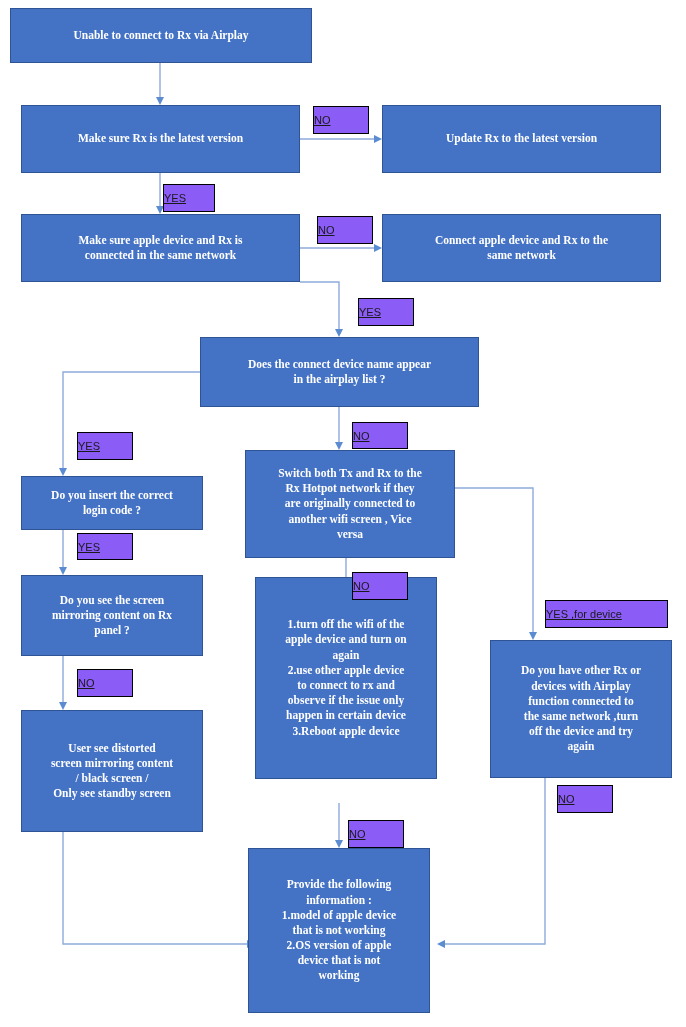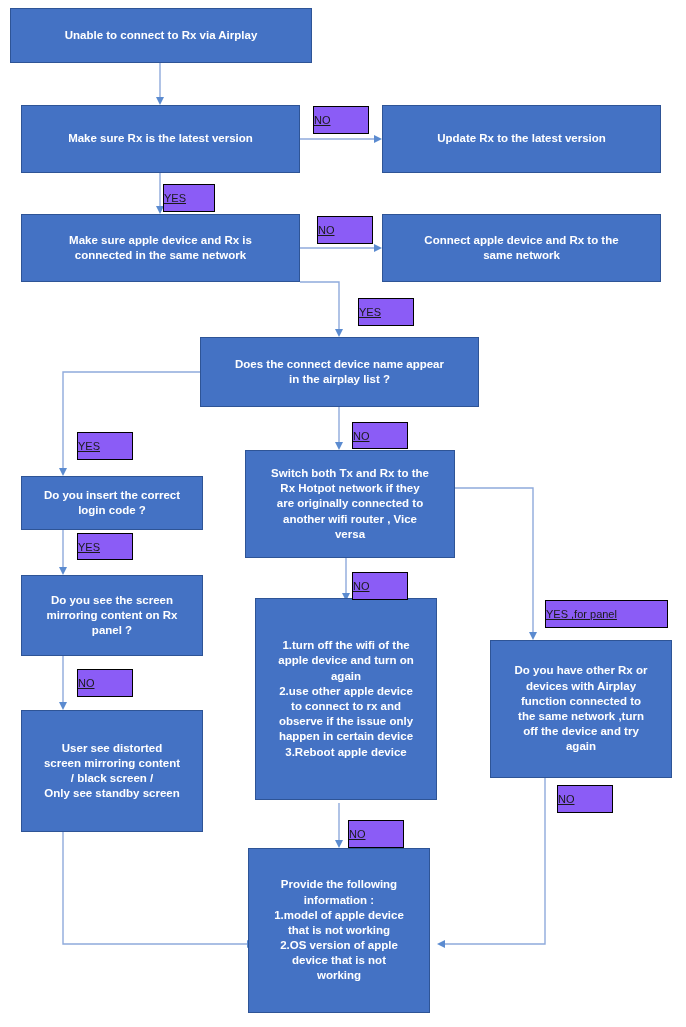--- a/index.html
+++ b/index.html
@@ -13,20 +13,21 @@
     border:1px solid #2E5496;
     color:#ffffff;
     font-weight:bold;
     font-size:11.5px;
     line-height:1.32;
     display:flex;
     align-items:center;
     box-sizing:border-box;
     padding:4px 7px;
     z-index:3;
+    font-family:Liberation Serif, serif;
   }
   .node .txt{width:100%;white-space:pre-line;}
   .node.center .txt{text-align:center;}
   .node.left .txt{text-align:center;}
 
   .label{
     position:absolute;
     background:#8b5cf6;
     border:1px solid #000000;
     color:#1a1a1a;
@@ -136,25 +137,25 @@
     <span class="txt">User see distorted
 screen mirroring content
 / black screen /
 Only see standby screen</span>
   </div>
 
   <div class="node center" style="left:245px;top:450px;width:210px;height:108px;">
     <span class="txt">Switch both Tx and Rx to the
 Rx Hotpot network if they
 are originally connected to
-another wifi router , Vice
+another wifi screen , Vice
 versa</span>
   </div>
 
-  <div class="node left" style="left:255px;top:598px;width:182px;height:202px;">
+  <div class="node left" style="left:255px;top:577px;width:182px;height:202px;">
     <span class="txt">1.turn off the wifi of the
 apple device and turn on
 again
 2.use other apple device
 to connect to rx and
 observe if the issue only
 happen in certain device
 3.Reboot apple device</span>
   </div>
 
@@ -211,20 +212,20 @@
 
   <div class="label" style="left:352px;top:572px;width:56px;height:28px;">
     <span>NO</span>
   </div>
 
   <div class="label" style="left:348px;top:820px;width:56px;height:28px;">
     <span>NO</span>
   </div>
 
   <div class="label" style="left:545px;top:600px;width:123px;height:28px;">
-    <span>YES ,for panel</span>
+    <span>YES ,for device</span>
   </div>
 
   <div class="label" style="left:557px;top:785px;width:56px;height:28px;">
     <span>NO</span>
   </div>
 
 </div>
 
 </body></html>

